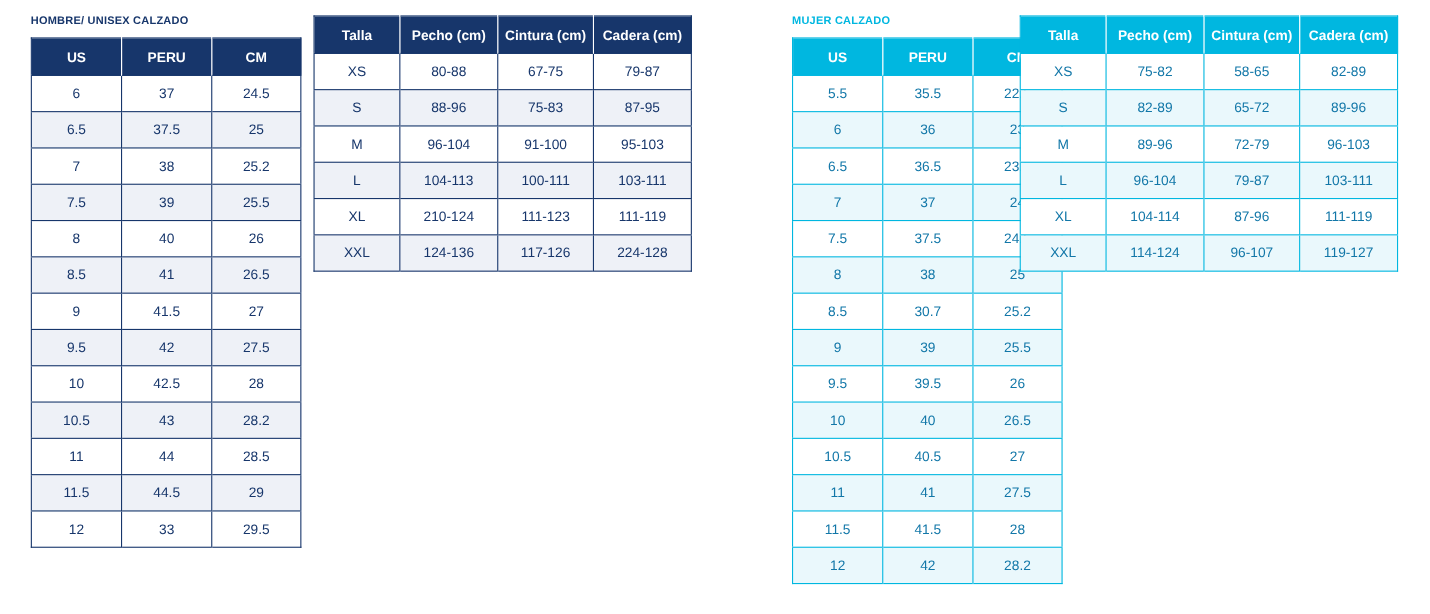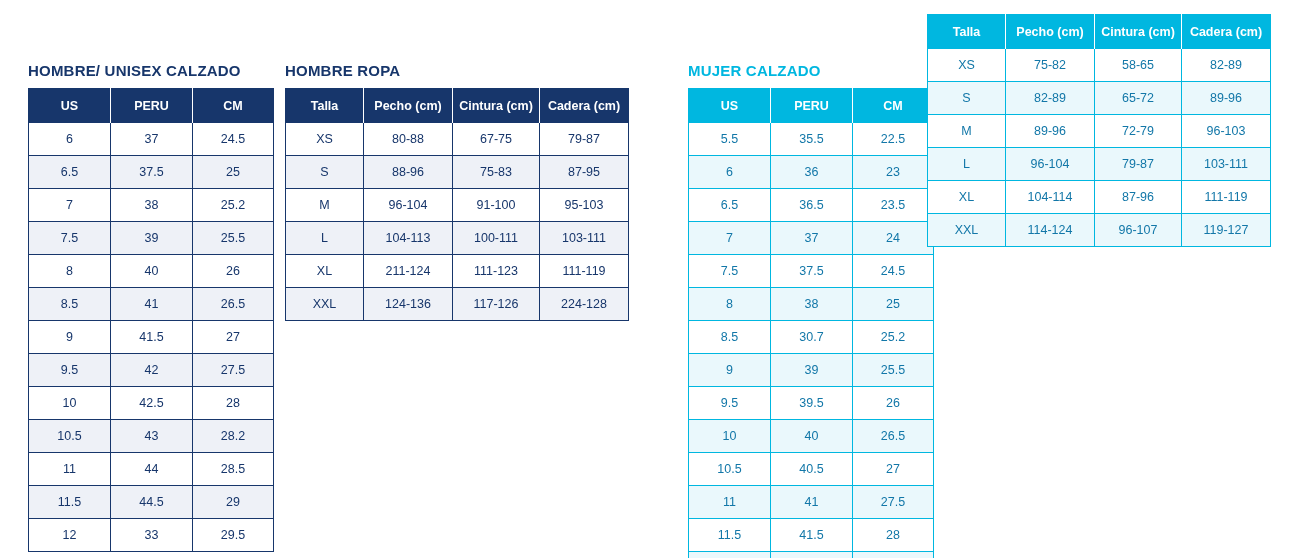--- a/index.html
+++ b/index.html
@@ -15,26 +15,25 @@
   }
   .page {
     position: relative;
     width: 1300px;
     height: 558px;
   }
   .block {
     position: absolute;
   }
   .block-title {
-    font-size: 15px;
+    font-size: 10px;
     font-weight: bold;
     letter-spacing: 0.2px;
     margin-bottom: 9px;
     white-space: nowrap;
-    margin-top: 48px;
   }
   .title-navy { color: #17366b; }
   .title-cyan { color: #00b7e0; }
 
   table {
     border-collapse: collapse;
     table-layout: fixed;
   }
   th, td {
     text-align: center;
@@ -84,21 +83,21 @@
     border-right: 1px solid #00b7e0;
     border-top: 1px solid #00b7e0;
     background: #ffffff;
   }
   .tbl-cyan td:last-child { border-right: none; margin-left: 38px; }
   .tbl-cyan tbody tr:nth-child(even) td { background: #eaf8fc; }
 
   
   #blk-hombre-calzado { left: 28px; top: 14px; }
   #blk-hombre-ropa    { left: 285px; top: 14px; }
-  #blk-mujer-calzado  { left: 670px; top: 14px; padding-left: 18px; }
+  #blk-mujer-calzado  { left: 702px; top: 14px; padding-left: 18px; }
   #blk-mujer-ropa     { left: 927px; top: 14px; }
 
   #tbl-hombre-calzado { width: 245px; }
   #tbl-hombre-calzado col.c1 { width: 82px; }
   #tbl-hombre-calzado col.c2 { width: 82px; }
   #tbl-hombre-calzado col.c3 { width: 81px; }
 
   #tbl-hombre-ropa { width: 343px; }
   #tbl-hombre-ropa col.c1 { width: 78px; }
   #tbl-hombre-ropa col.c2 { width: 89px; }
@@ -200,21 +199,20 @@
           <tr>
             <td>12</td>
             <td>33</td>
             <td>29.5</td>
           </tr>
         </tbody>
     </table>
   </div>
 
   <div class="block" id="blk-hombre-ropa">
-    <div class="block-title title-navy">HOMBRE ROPA</div>
     <table class="tbl-navy" id="tbl-hombre-ropa">
       <colgroup>
           <col class="c1">
           <col class="c2">
           <col class="c3">
           <col class="c4">
         </colgroup>
       <thead>
           <tr>
             <th>Talla</th>
@@ -243,21 +241,21 @@
             <td>95-103</td>
           </tr>
           <tr>
             <td>L</td>
             <td>104-113</td>
             <td>100-111</td>
             <td>103-111</td>
           </tr>
           <tr>
             <td>XL</td>
-            <td>211-124</td>
+            <td>210-124</td>
             <td>111-123</td>
             <td>111-119</td>
           </tr>
           <tr>
             <td>XXL</td>
             <td>124-136</td>
             <td>117-126</td>
             <td>224-128</td>
           </tr>
         </tbody>

